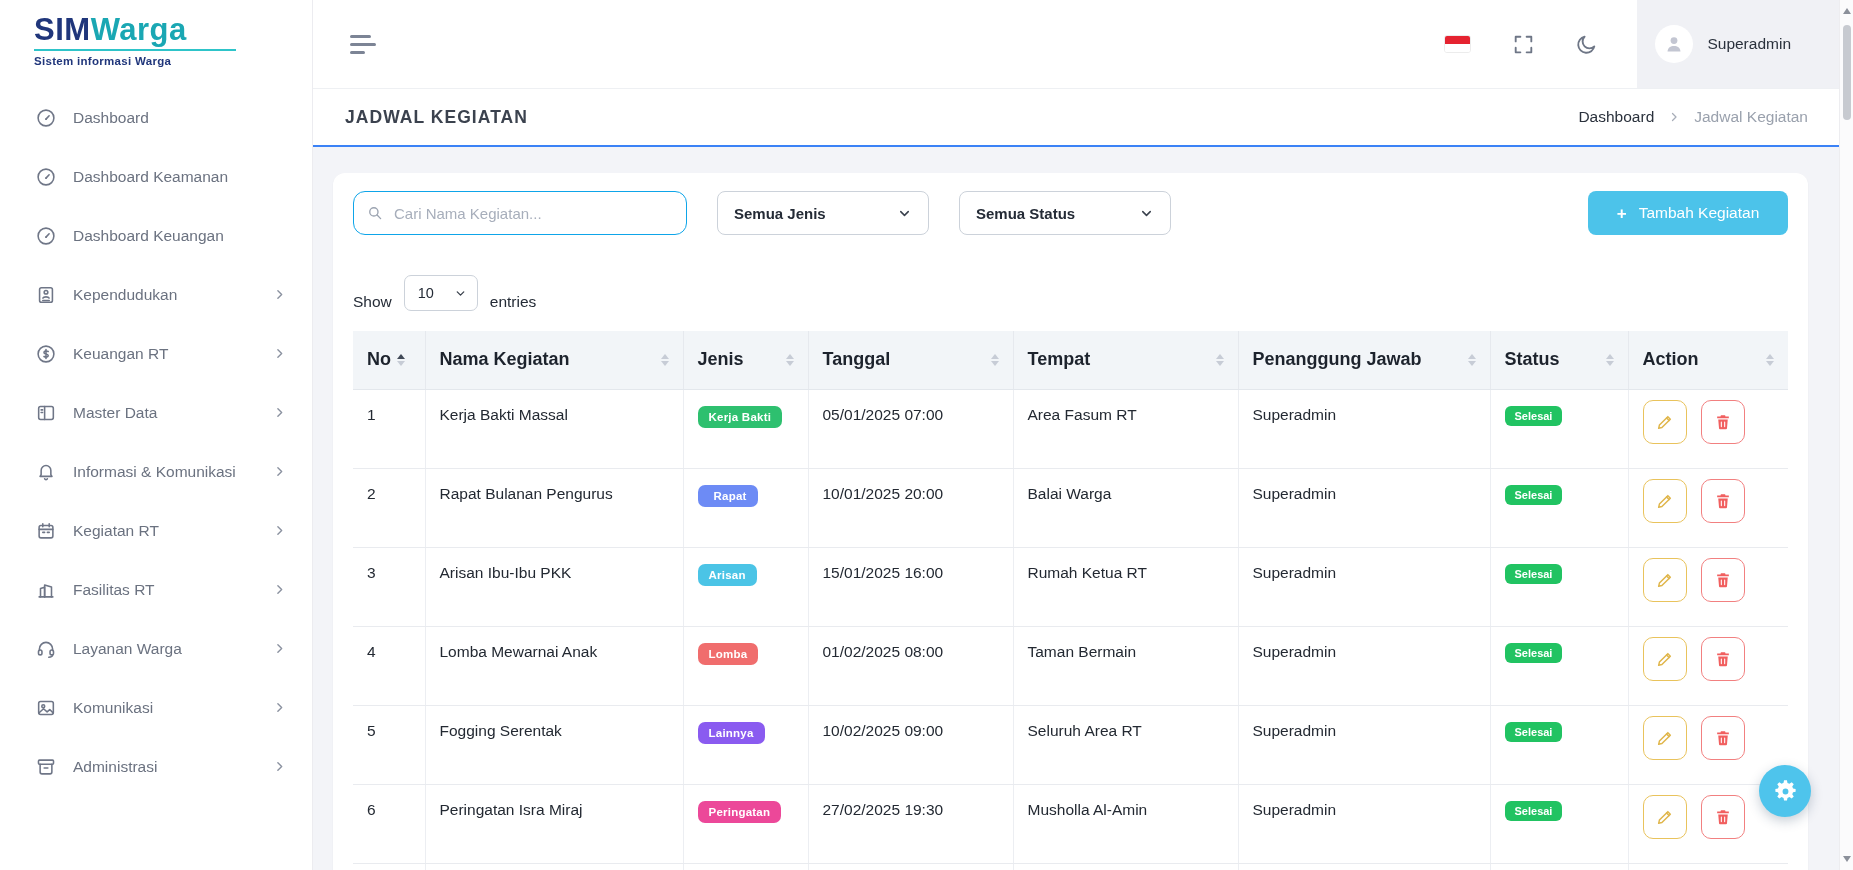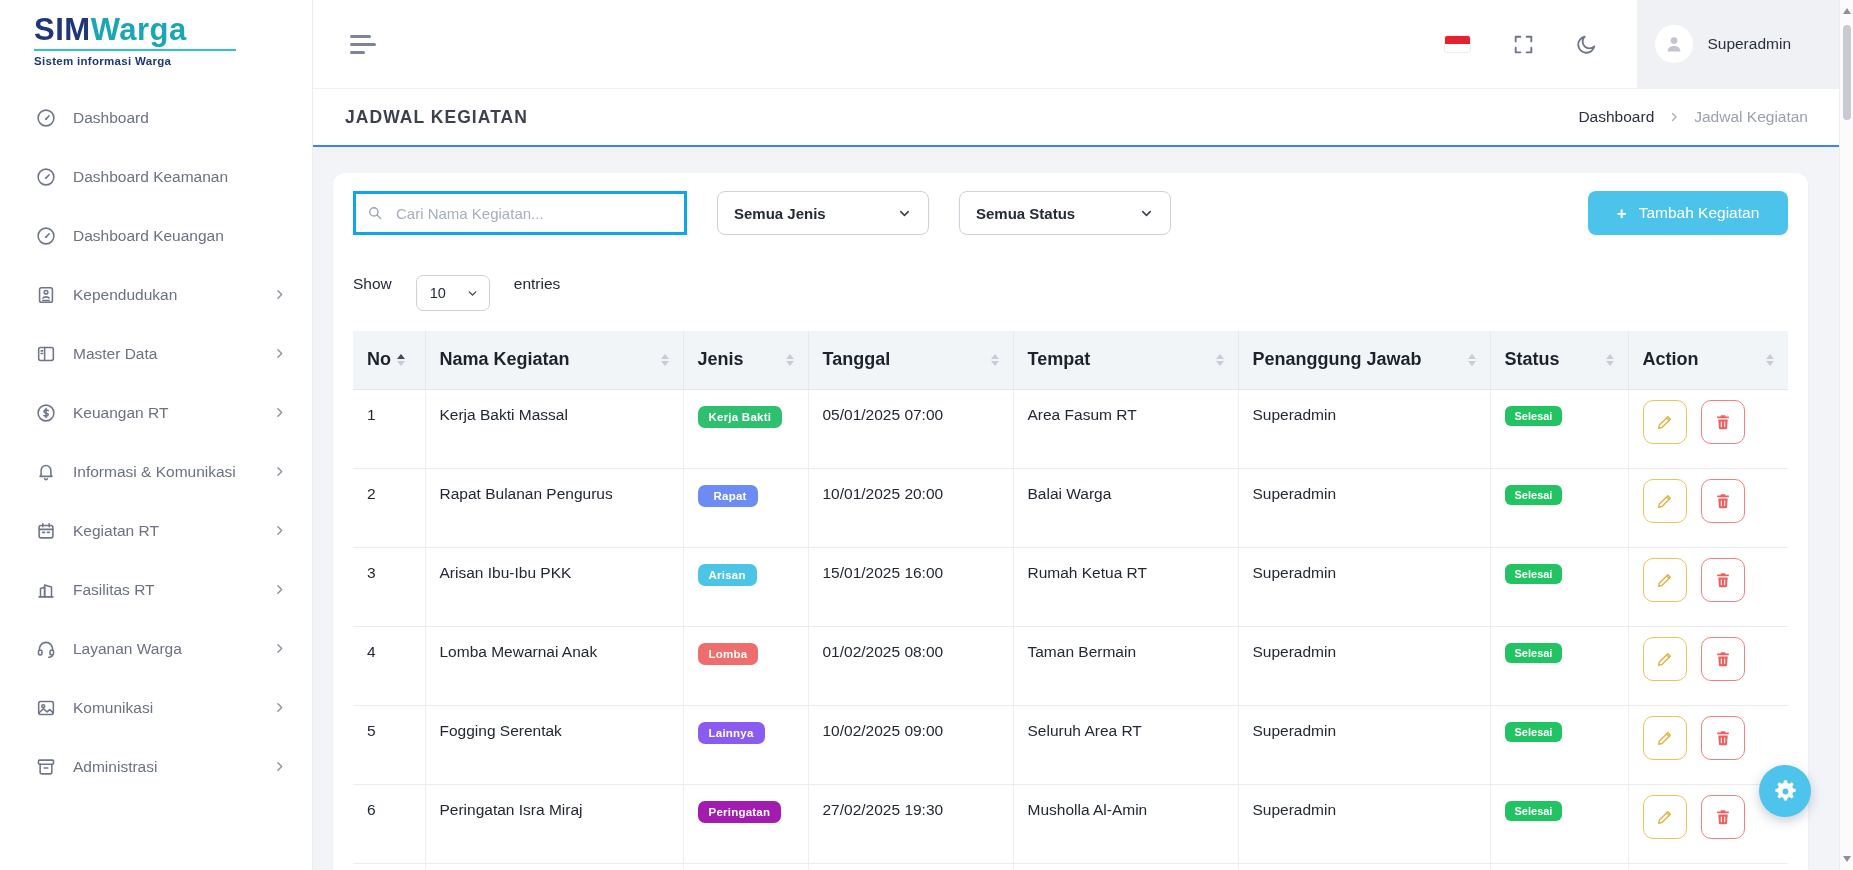--- a/index.html
+++ b/index.html
@@ -53,32 +53,32 @@
   .bc-sep svg{width:12px;height:12px}
   .bc-current{color:#9aa1ad}
 
   .content{position:absolute;top:147px;bottom:0;left:0;right:0;background:#f3f4f8;overflow:hidden}
   .card{margin:26px 31px 0 20px;background:#fff;border-radius:12px;box-shadow:0 1px 2px rgba(20,30,50,.05);
         padding:18px 20px;height:1200px}
 
   .toolbar{display:flex;align-items:center}
   .search-wrap{position:relative;width:334px}
   .search-wrap .mag{position:absolute;left:13px;top:13px;width:18px;height:18px;color:#9ba3b0}
-  .search-input{width:100%;height:44px;border:3px solid #0ea5e9;border-radius:0;padding:0 14px 0 40px;
+  .search-input{width:100%;height:44px;border:1px solid #0ea5e9;border-radius:12px;padding:0 14px 0 40px;
                 font-size:15px;color:#333;outline:none;font-family:inherit;background:#fff}
   .search-input::placeholder{color:#a7aebb}
   .select{width:212px;height:44px;border:1px solid #ccd2da;border-radius:8px;display:flex;align-items:center;
           justify-content:space-between;padding:0 16px;margin-left:30px;cursor:pointer;background:#fff}
   .select-label{font-size:15px;font-weight:700;color:#242b36}
   .select svg{width:15px;height:15px;color:#39404c}
   .add-btn{margin-left:auto;width:200px;height:44px;border:none;border-radius:8px;background:#4cc3ea;color:#fff;
            font-size:15.5px;font-family:inherit;display:flex;align-items:center;justify-content:center;gap:12px;cursor:pointer}
   .add-plus{font-size:17px;font-weight:700;line-height:1}
 
-  .show-row{margin-top:40px;display:flex;align-items:flex-start;gap:24px;font-size:15.5px;color:#242b36}
+  .show-row{margin-top:40px;display:flex;align-items:flex-end;gap:12px;font-size:15.5px;color:#242b36}
   .page-select{width:74px;height:36px;border:1px solid #ccd2da;border-radius:7px;display:flex;align-items:center;
                justify-content:space-between;padding:0 10px 0 13px;cursor:pointer;font-size:14.5px;color:#242b36;background:#fff}
   .page-select svg{width:13px;height:13px;color:#39404c}
 
   table{margin-top:20px;width:100%;border-collapse:collapse;table-layout:fixed}
   thead th{background:#f2f5f8;height:58px;font-size:18px;font-weight:700;color:#1d232d;text-align:left;
            padding:0 14px;border-right:1px solid #e6e9ee;border-bottom:1px solid #e3e7ec}
   thead th:last-child{border-right:none}
   .th-inner{display:flex;align-items:center;justify-content:space-between;gap:6px}
   th.col-0 .th-inner{justify-content:flex-start}
@@ -162,40 +162,40 @@
         <span class="nav-label">Kependudukan</span>
         <span class="nav-chevron">
           <svg viewBox="0 0 24 24" fill="none" stroke="currentColor" stroke-width="2.6" stroke-linecap="round" stroke-linejoin="round">
             <path d="M9 5l7 7-7 7"></path>
           </svg>
         </span>
       </div>
       <div class="nav-item">
         <span class="nav-icon">
           <svg viewBox="0 0 24 24" fill="none" stroke="currentColor" stroke-width="1.7" stroke-linecap="round" stroke-linejoin="round">
+            <circle cx="12" cy="12" r="8.6"></circle>
+            <path d="M12 7.2v9.6M14.4 9.3c-2.2-1.3-4.6-.3-4.6 1.2 0 1.8 4.6 1.2 4.6 3 0 1.5-2.4 2.5-4.6 1.2"></path>
+          </svg>
+        </span>
+        <span class="nav-label">Keuangan RT</span>
+        <span class="nav-chevron">
+          <svg viewBox="0 0 24 24" fill="none" stroke="currentColor" stroke-width="2.6" stroke-linecap="round" stroke-linejoin="round">
+            <path d="M9 5l7 7-7 7"></path>
+          </svg>
+        </span>
+      </div>
+      <div class="nav-item">
+        <span class="nav-icon">
+          <svg viewBox="0 0 24 24" fill="none" stroke="currentColor" stroke-width="1.7" stroke-linecap="round" stroke-linejoin="round">
             <rect x="4" y="5" width="16" height="14" rx="2"></rect>
             <path d="M10.5 5v14"></path>
             <path d="M6.7 8.6h1.6M6.7 11.4h1.6"></path>
           </svg>
         </span>
         <span class="nav-label">Master Data</span>
-        <span class="nav-chevron">
-          <svg viewBox="0 0 24 24" fill="none" stroke="currentColor" stroke-width="2.6" stroke-linecap="round" stroke-linejoin="round">
-            <path d="M9 5l7 7-7 7"></path>
-          </svg>
-        </span>
-      </div>
-      <div class="nav-item">
-        <span class="nav-icon">
-          <svg viewBox="0 0 24 24" fill="none" stroke="currentColor" stroke-width="1.7" stroke-linecap="round" stroke-linejoin="round">
-            <circle cx="12" cy="12" r="8.6"></circle>
-            <path d="M12 7.2v9.6M14.4 9.3c-2.2-1.3-4.6-.3-4.6 1.2 0 1.8 4.6 1.2 4.6 3 0 1.5-2.4 2.5-4.6 1.2"></path>
-          </svg>
-        </span>
-        <span class="nav-label">Keuangan RT</span>
         <span class="nav-chevron">
           <svg viewBox="0 0 24 24" fill="none" stroke="currentColor" stroke-width="2.6" stroke-linecap="round" stroke-linejoin="round">
             <path d="M9 5l7 7-7 7"></path>
           </svg>
         </span>
       </div>
       <div class="nav-item">
         <span class="nav-icon">
           <svg viewBox="0 0 24 24" fill="none" stroke="currentColor" stroke-width="1.7" stroke-linecap="round" stroke-linejoin="round">
             <path d="M5.5 16.8h13l-1.2-1.9v-4.6a5.3 5.3 0 0 0-10.6 0v4.6z"></path>
@@ -573,21 +573,21 @@
                       <path d="M9.5 4h5l.5 1.5h4v2H5v-2h4z"></path>
                       <path d="M6.3 9h11.4l-.9 10.6a1.2 1.2 0 0 1-1.2 1.1H8.4a1.2 1.2 0 0 1-1.2-1.1z"></path>
                       <path d="M10 12v5.5M14 12v5.5" stroke="#fff" stroke-width="1.3" fill="none" stroke-linecap="round"></path>
                     </svg>
                   </span>
                 </button></td>
             </tr>
             <tr>
               <td>6</td>
               <td>Peringatan Isra Miraj</td>
-              <td><span class="badge" style="background: #a21caf;">Peringatan</span></td>
+              <td><span class="badge" style="background: #ec4899;">Peringatan</span></td>
               <td>27/02/2025 19:30</td>
               <td>Musholla Al-Amin</td>
               <td>Superadmin</td>
               <td><span class="status-badge" style="background: rgb(33, 195, 98);">Selesai</span></td>
               <td class="action-cell"><button class="icon-action edit-btn">
                   <span style="display:flex">
                     <svg viewBox="0 0 24 24" fill="none" stroke="currentColor" stroke-width="1.8" stroke-linecap="round" stroke-linejoin="round">
                       <path d="M15.4 5.6l3 3L8.3 18.7l-3.9 .9.9-3.9z"></path>
                       <path d="M13.9 7.1l3 3"></path>
                     </svg>

